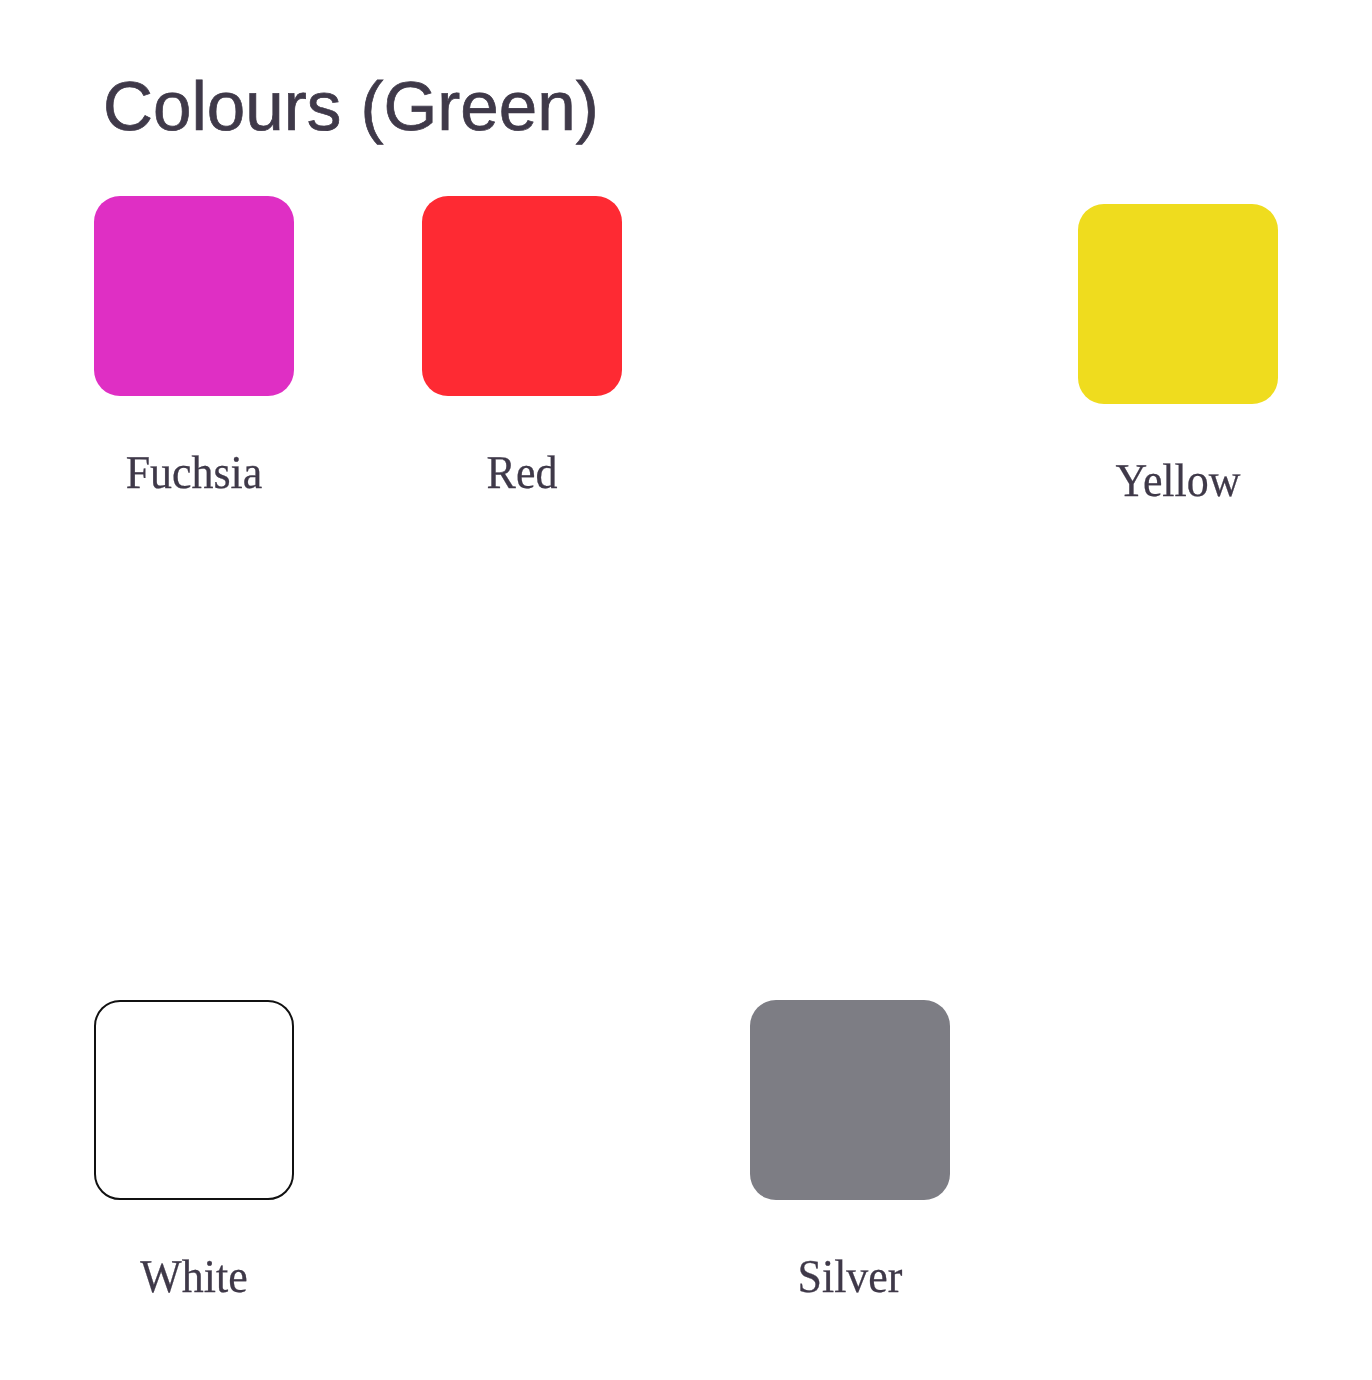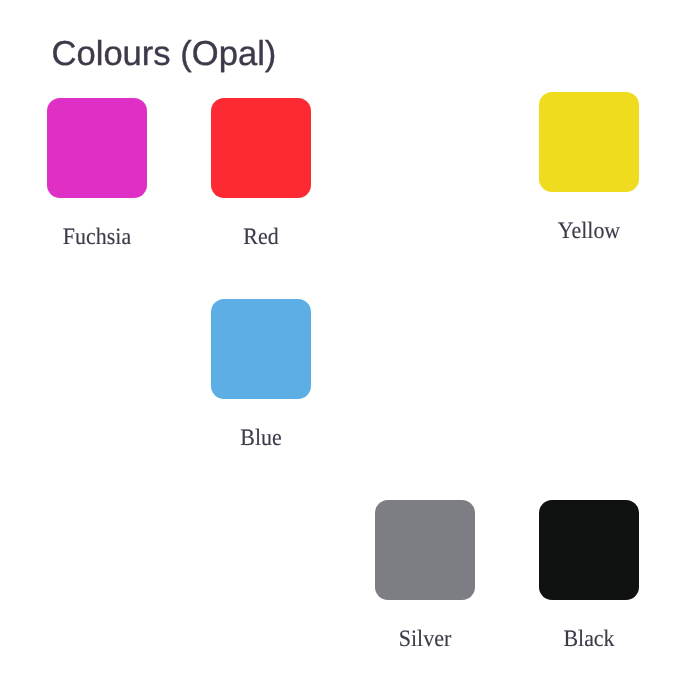--- a/index.html
+++ b/index.html
@@ -65,42 +65,38 @@
     white-space: nowrap;
     -webkit-text-stroke: 0.15px #3f3949;
     transform: translateZ(0) scaleX(0.934);
   }
 </style>
 </head>
 <body>
 
 <div class="page">
 
-  <h1 class="title">Colours (Opal)</h1>
+  <h1 class="title">Colours (Green)</h1>
 
   <div class="swatch-grid">
     <div class="cell" style="left: 47px; top: 98px;">
       <div class="swatch" style="background: rgb(223, 47, 196); border-radius: 13px;"></div>
       <div class="label" style="top: 128px;">Fuchsia</div>
     </div>
     <div class="cell" style="left: 211px; top: 98px;">
       <div class="swatch" style="background: rgb(254, 42, 51); border-radius: 13px;"></div>
       <div class="label" style="top: 128px;">Red</div>
     </div>
-    <div class="cell" style="left: 539px; top: 92px;">
+    <div class="cell" style="left: 539px; top: 102px;">
       <div class="swatch" style="background: rgb(239, 220, 30); border-radius: 13px;"></div>
       <div class="label" style="top: 128px;">Yellow</div>
     </div>
-    <div class="cell" style="left: 211px; top: 299px;">
-      <div class="swatch" style="background: rgb(94, 174, 230); border-radius: 13px;"></div>
-      <div class="label" style="top: 128px;">Blue</div>
+    <div class="cell" style="left: 47px; top: 500px;">
+      <div class="swatch" style="background: rgb(255, 255, 255); border-radius: 13px; border: 1.3px solid rgb(17, 17, 17);"></div>
+      <div class="label" style="top: 128px;">White</div>
     </div>
     <div class="cell" style="left: 375px; top: 500px;">
       <div class="swatch" style="background: rgb(125, 125, 132); border-radius: 13px;"></div>
       <div class="label" style="top: 128px;">Silver</div>
-    </div>
-    <div class="cell" style="left: 539px; top: 500px;">
-      <div class="swatch" style="background: rgb(16, 18, 17); border-radius: 13px;"></div>
-      <div class="label" style="top: 128px;">Black</div>
     </div>
   </div>
 
 </div>
 
 </body></html>

